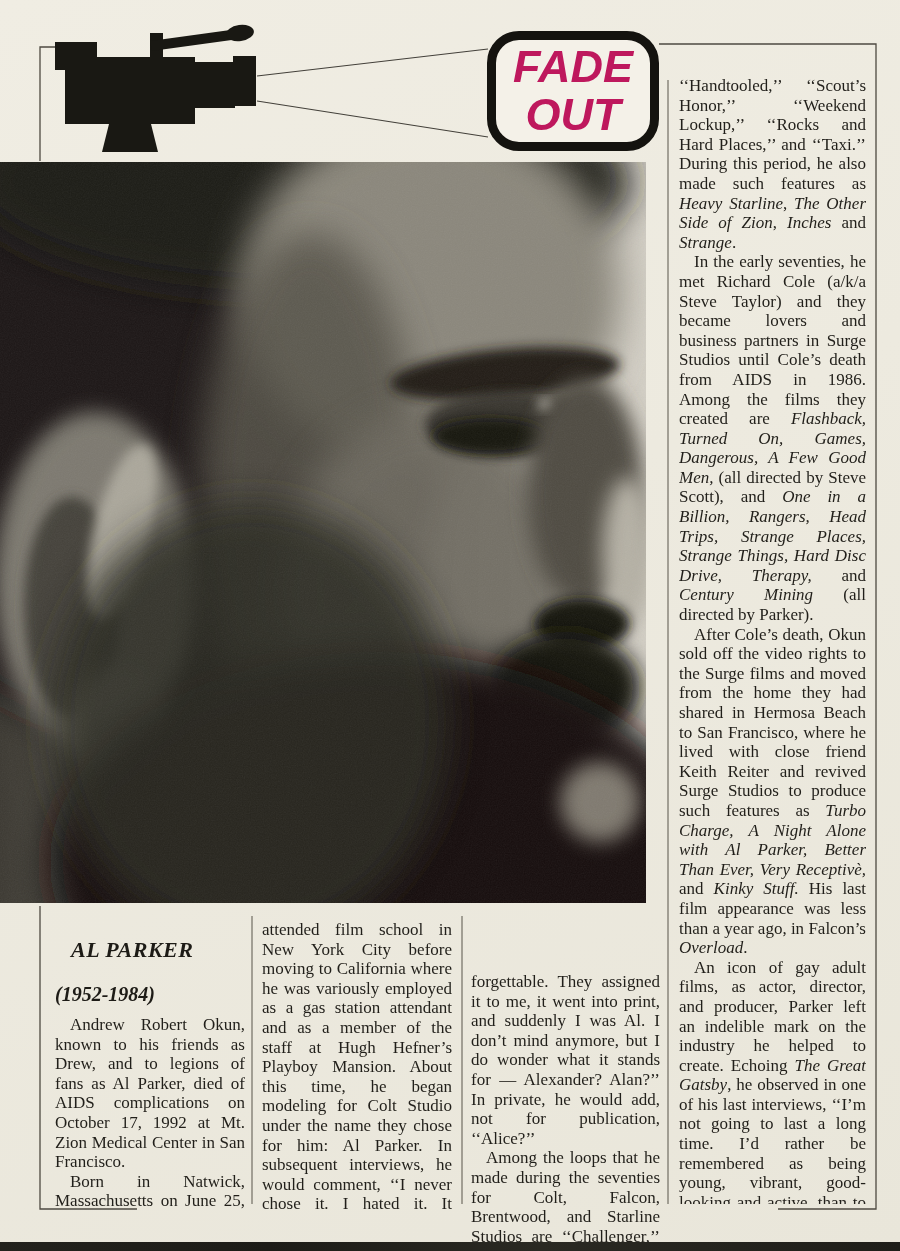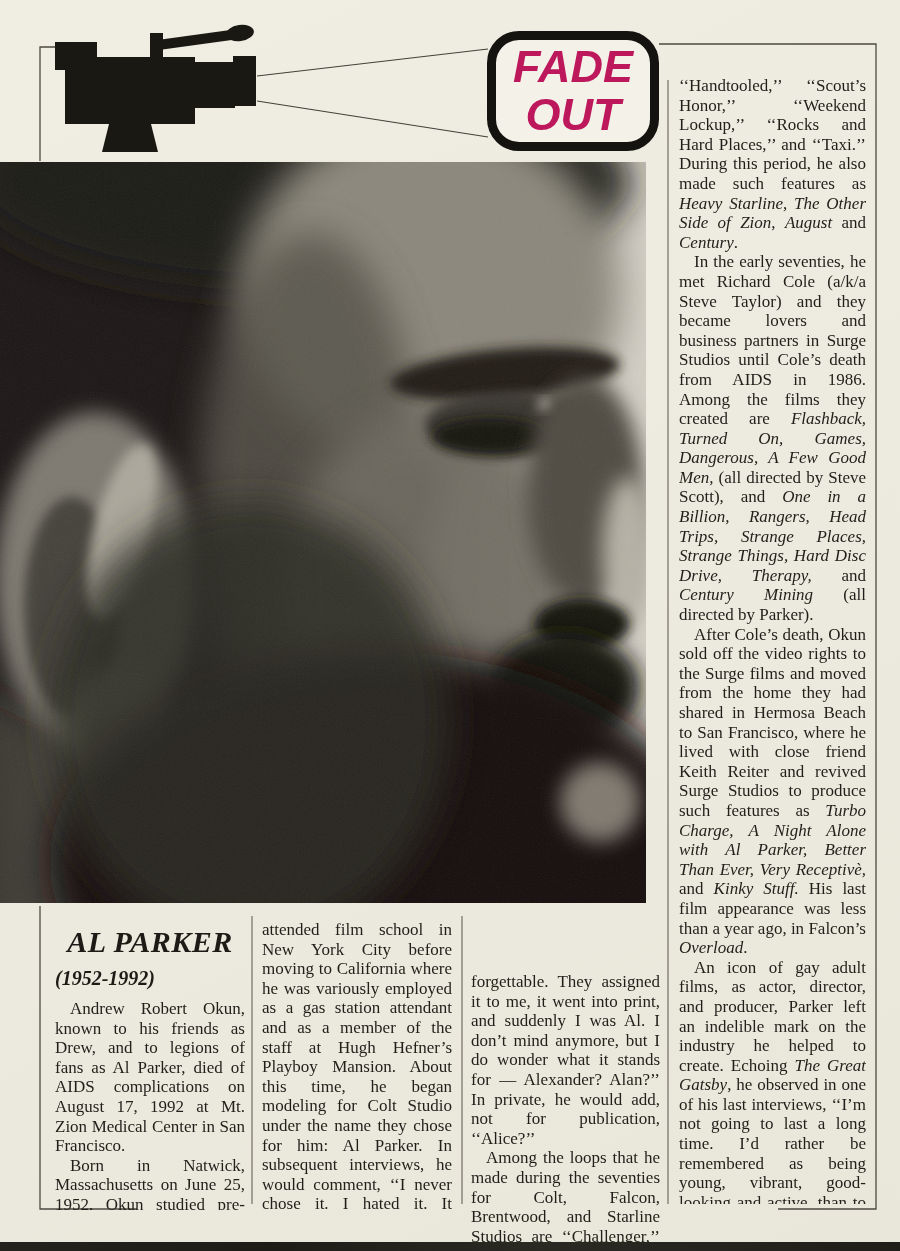--- a/index.html
+++ b/index.html
@@ -31,22 +31,22 @@
   .col .para{margin:0;}
   .col .para.indent{text-indent:15px;}
   .col i{font-style:italic;}
 
   .col-right{left:679px;top:76px;width:187px;height:1128px;}
   .col-1{left:55px;top:918px;width:190px;height:292px;}
   .col-2{left:262px;top:920px;width:190px;height:290px;}
   .col-3{left:471px;top:972px;width:189px;height:290px;}
 
   .obit-title{
-    font-size:30px;font-weight:bold;font-style:italic;
-    line-height:32px;margin:8px;letter-spacing:0.5px;color:#1d1b16;text-align:center;
+    font-size:22px;font-weight:bold;font-style:italic;
+    line-height:32px;margin:16px;letter-spacing:0.5px;color:#1d1b16;text-align:left;
   }
   .obit-years{
     font-size:20px;font-style:italic;font-weight:bold;
     line-height:24px;margin:1px 0 9px 0;color:#1d1b16;text-align:left;
   }
 
   .footer-bar{
     position:absolute;left:0;bottom:0;width:900px;height:9px;
     background:linear-gradient(90deg,#23221d 0%,#1d1c17 30%,#2a2922 60%,#1f1e19 100%);
   }
@@ -132,31 +132,31 @@
       <ellipse cx="582" cy="462" rx="48" ry="26" fill="#14130e" filter="url(#b6)"></ellipse>
       <ellipse cx="565" cy="525" rx="75" ry="55" fill="#16150f" filter="url(#b10)"></ellipse>
       <ellipse cx="380" cy="700" rx="330" ry="210" fill="#12110d" filter="url(#b18)"></ellipse>
       <ellipse cx="250" cy="560" rx="200" ry="220" fill="#2c2a23" filter="url(#b18)" opacity="0.85"></ellipse>
       <ellipse cx="600" cy="640" rx="40" ry="40" fill="#9b9689" filter="url(#b10)" opacity="0.8"></ellipse>
       <rect x="0" y="0" width="646" height="741" filter="url(#noise)" opacity="0.08"></rect>
     </svg>
   </div>
 
   <div class="col col-right">
-      <p class="para">‘‘Handtooled,’’ ‘‘Scout’s Honor,’’ ‘‘Weekend Lockup,’’ ‘‘Rocks and Hard Places,’’ and ‘‘Taxi.’’ During this period, he also made such features as <i>Heavy Starline</i>, <i>The Other Side of Zion</i>, <i>August</i> and <i>Century</i>.</p>
+      <p class="para">‘‘Handtooled,’’ ‘‘Scout’s Honor,’’ ‘‘Weekend Lockup,’’ ‘‘Rocks and Hard Places,’’ and ‘‘Taxi.’’ During this period, he also made such features as <i>Heavy Starline</i>, <i>The Other Side of Zion</i>, <i>Inches</i> and <i>Strange</i>.</p>
       <p class="para indent">In the early seventies, he met Richard Cole (a/k/a Steve Taylor) and they became lovers and business partners in Surge Studios until Cole’s death from AIDS in 1986. Among the films they created are <i>Flashback, Turned On, Games, Dangerous, A Few Good Men,</i> (all directed by Steve Scott), and <i>One in a Billion, Rangers, Head Trips, Strange Places, Strange Things, Hard Disc Drive, Therapy,</i> and <i>Century Mining</i> (all directed by Parker).</p>
       <p class="para indent">After Cole’s death, Okun sold off the video rights to the Surge films and moved from the home they had shared in Hermosa Beach to San Francisco, where he lived with close friend Keith Reiter and revived Surge Studios to produce such features as <i>Turbo Charge, A Night Alone with Al Parker, Better Than Ever, Very Receptivè,</i> and <i>Kinky Stuff.</i> His last film appearance was less than a year ago, in Falcon’s <i>Overload</i>.</p>
       <p class="para indent">An icon of gay adult films, as actor, director, and producer, Parker left an indelible mark on the industry he helped to create. Echoing <i>The Great Gatsby</i>, he observed in one of his last interviews, ‘‘I’m not going to last a long time. I’d rather be remembered as being young, vibrant, good-looking and active, than to be an eighty-eight year-old person and just left over. I don’t think I want to hang around that long.’’★</p>
     </div>
 
   <div class="col col-1">
     <h1 class="obit-title">AL PARKER</h1>
-    <div class="obit-years">(1952-1992)</div>
+    <div class="obit-years">(1952-1984)</div>
     <div>
-        <p class="para indent">Andrew Robert Okun, known to his friends as Drew, and to legions of fans as Al Parker, died of AIDS complications on August 17, 1992 at Mt. Zion Medical Center in San Francisco.</p>
+        <p class="para indent">Andrew Robert Okun, known to his friends as Drew, and to legions of fans as Al Parker, died of AIDS complications on October 17, 1992 at Mt. Zion Medical Center in San Francisco.</p>
         <p class="para indent">Born in Natwick, Massachusetts on June 25, 1952, Okun studied pre-med at Boston University and later</p>
       </div>
   </div>
 
   <div class="col col-2">
       <p class="para">attended film school in New York City before moving to California where he was variously employed as a gas station attendant and as a member of the staff at Hugh Hefner’s Playboy Mansion. About this time, he began modeling for Colt Studio under the name they chose for him: Al Parker. In subsequent interviews, he would comment, ‘‘I never chose it. I hated it. It sounded very</p>
     </div>
 
   <div class="col col-3">
       <p class="para">forgettable. They assigned it to me, it went into print, and suddenly I was Al. I don’t mind anymore, but I do wonder what it stands for — Alexander? Alan?’’ In private, he would add, not for publication, ‘‘Alice?’’</p>

